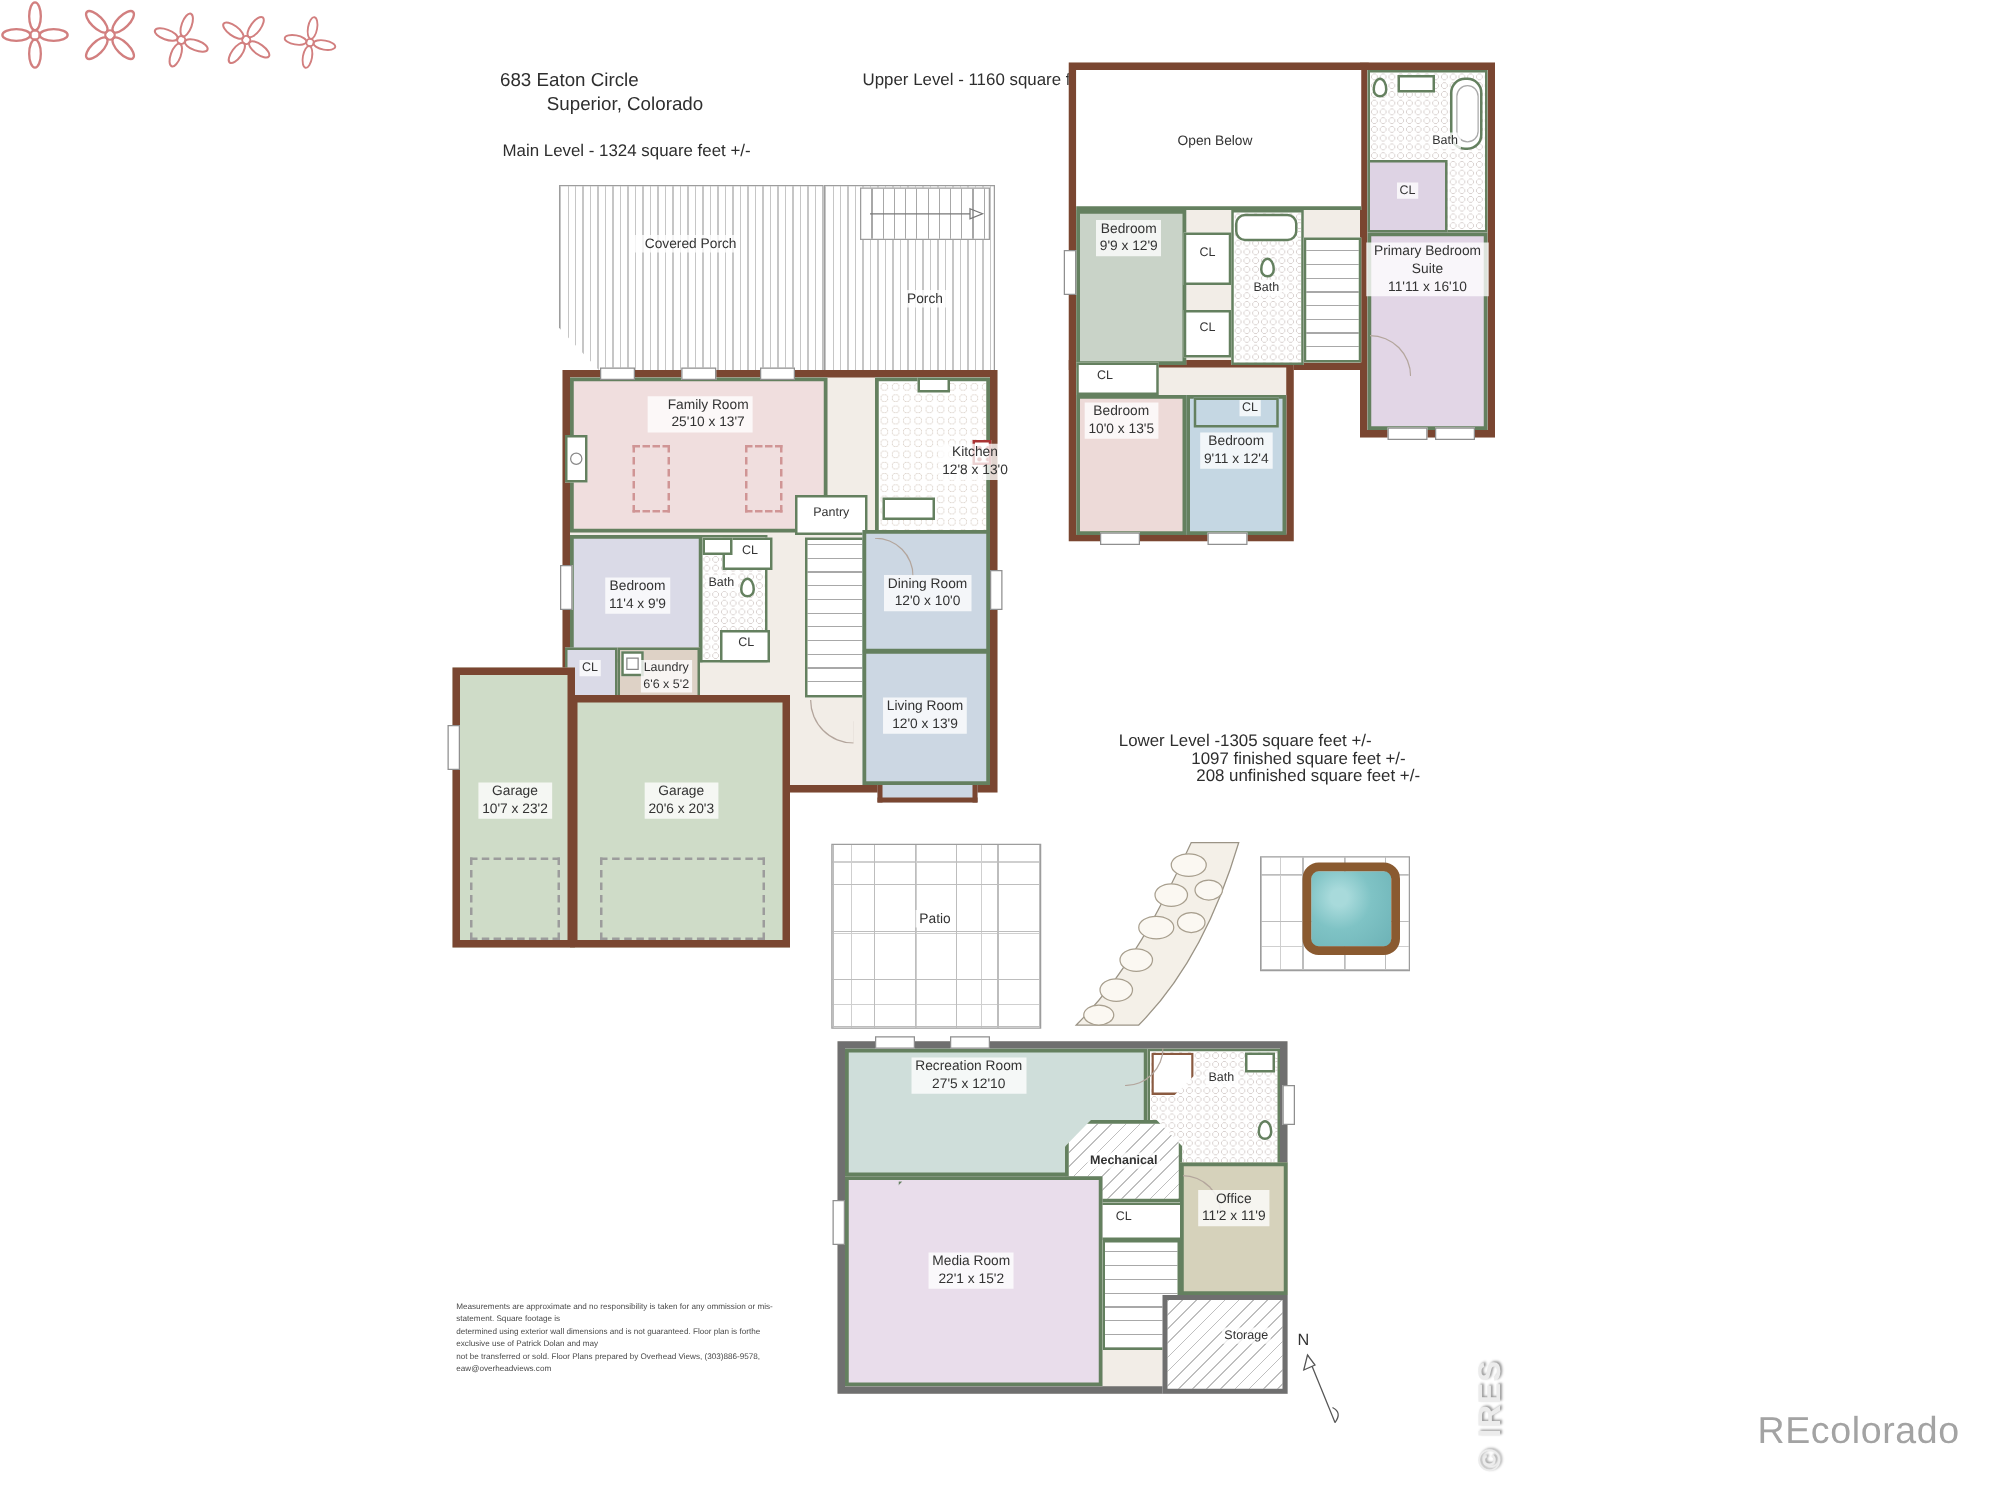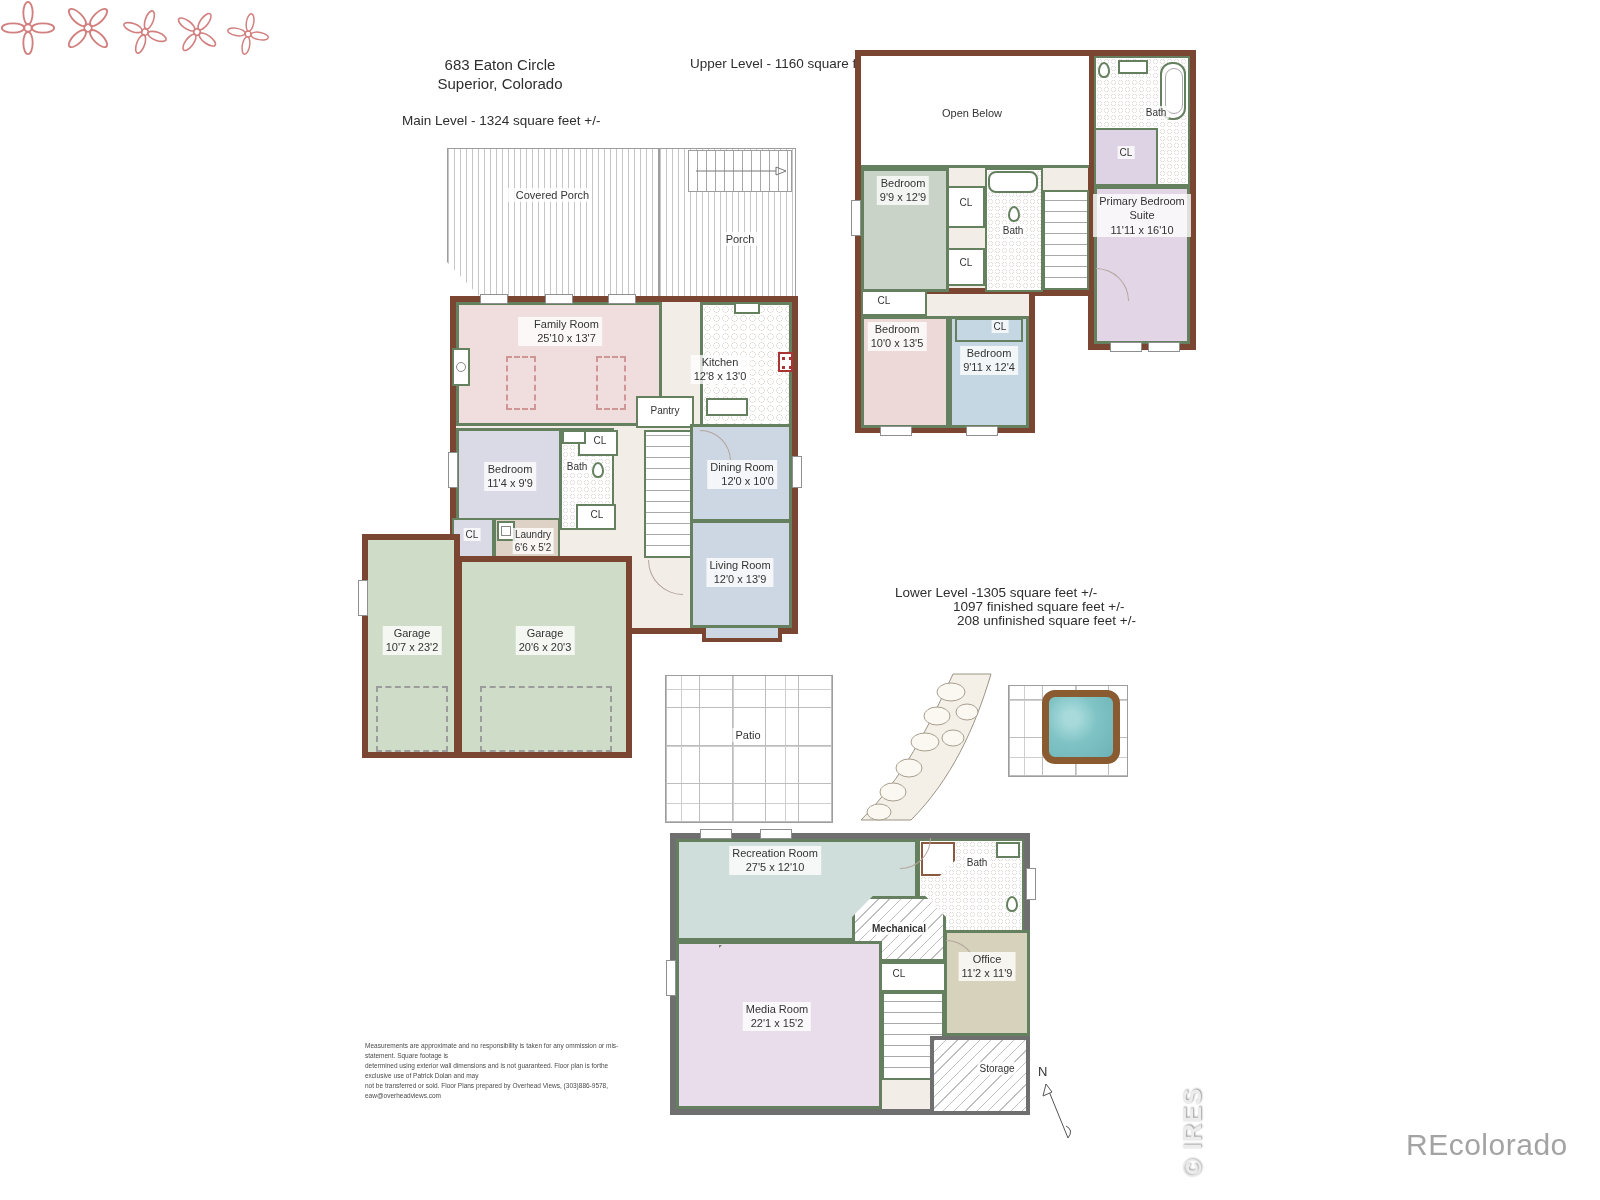--- a/index.html
+++ b/index.html
@@ -35,21 +35,21 @@
            text-shadow:1px 1px 2px #9a9a9a;transform:rotate(-90deg);letter-spacing:1px;}
   .wm-reco{position:absolute;font-size:30px;color:#a3a3a3;letter-spacing:.5px;}
   .lvl-note{position:absolute;font-size:13.5px;color:#2e2e2e;}
 </style>
 </head>
 <body>
 
 <div id="canvas">
 
   
-  <div class="hdr" style="left:400px;top:56px;width:200px;text-align:center;font-size:15px;">683 Eaton Circle</div>
+  <div class="hdr" style="left:400px;top:56px;width:200px;font-size:15px;">683 Eaton Circle</div>
   <div class="hdr" style="left:400px;top:75px;width:200px;text-align:center;font-size:15px;">Superior, Colorado</div>
   <div class="lvl-note" style="left:402px;top:113px;">Main Level - 1324 square feet +/-</div>
   <div class="lvl-note" style="left:690px;top:56px;">Upper Level - 1160 square feet +/-</div>
   <div class="lvl-note" style="left:895px;top:585px;">Lower Level -1305 square feet +/-</div>
   <div class="lvl-note" style="left:953px;top:599px;">1097 finished square feet +/-</div>
   <div class="lvl-note" style="left:957px;top:613px;">208 unfinished square feet +/-</div>
 
   
   
   <div class="abs stripes" style="left:447px;top:148px;width:212px;height:150px;clip-path:polygon(0 0,100% 0,100% 100%,16% 100%,0 76%);"></div>
@@ -89,21 +89,21 @@
       <circle cx="30" cy="30" r="4"></circle>
     </g>
   </svg>
 
   
   <div class="room tile" style="left:700px;top:302px;width:92px;height:126px;"></div>
   <div class="fixture" style="left:734px;top:302px;width:26px;height:12px;"></div>
   <div class="abs" style="left:778px;top:352px;width:15px;height:20px;background:#fff;border:2px solid #a33;z-index:4;
        background-image:radial-gradient(circle,#a33 1.5px,transparent 2px);background-size:7px 9px;"></div>
   <div class="fixture" style="left:706px;top:398px;width:42px;height:18px;"></div>
-  <div class="rlabel" style="left:720px;top:355px;">
+  <div class="rlabel" style="left:780px;top:355px;">
     <div>Kitchen</div>
     <div>12'8 x 13'0</div>
   </div>
 
   
   <div class="room thin" style="left:636px;top:396px;width:58px;height:32px;background:#fff;"></div>
   <div class="rlabel sm" style="left:665px;top:404px;">
     <div>Pantry</div>
   </div>
 
@@ -126,21 +126,21 @@
   <div class="room thin" style="left:576px;top:504px;width:40px;height:26px;background:#fff;"></div>
   <div class="rlabel sm" style="left:597px;top:508px;">
     <div>CL</div>
   </div>
 
   
   <div class="abs stairsV" style="left:644px;top:430px;width:48px;height:128px;"></div>
 
   
   <div class="room" style="left:690px;top:424px;width:102px;height:98px;background:#ccd7e3;"></div>
-  <div class="rlabel" style="left:742px;top:460px;text-align:right;">
+  <div class="rlabel" style="left:742px;top:460px;">
     <div>Dining Room</div>
     <div>12'0 x 10'0</div>
   </div>
   <div class="room" style="left:690px;top:520px;width:102px;height:108px;background:#ccd7e3;"></div>
   <div class="rlabel" style="left:740px;top:558px;">
     <div>Living Room</div>
     <div>12'0 x 13'9</div>
   </div>
   <div class="abs" style="left:702px;top:628px;width:80px;height:14px;border:4px solid #7a4631;border-top:none;background:#ccd7e3;"></div>
 

